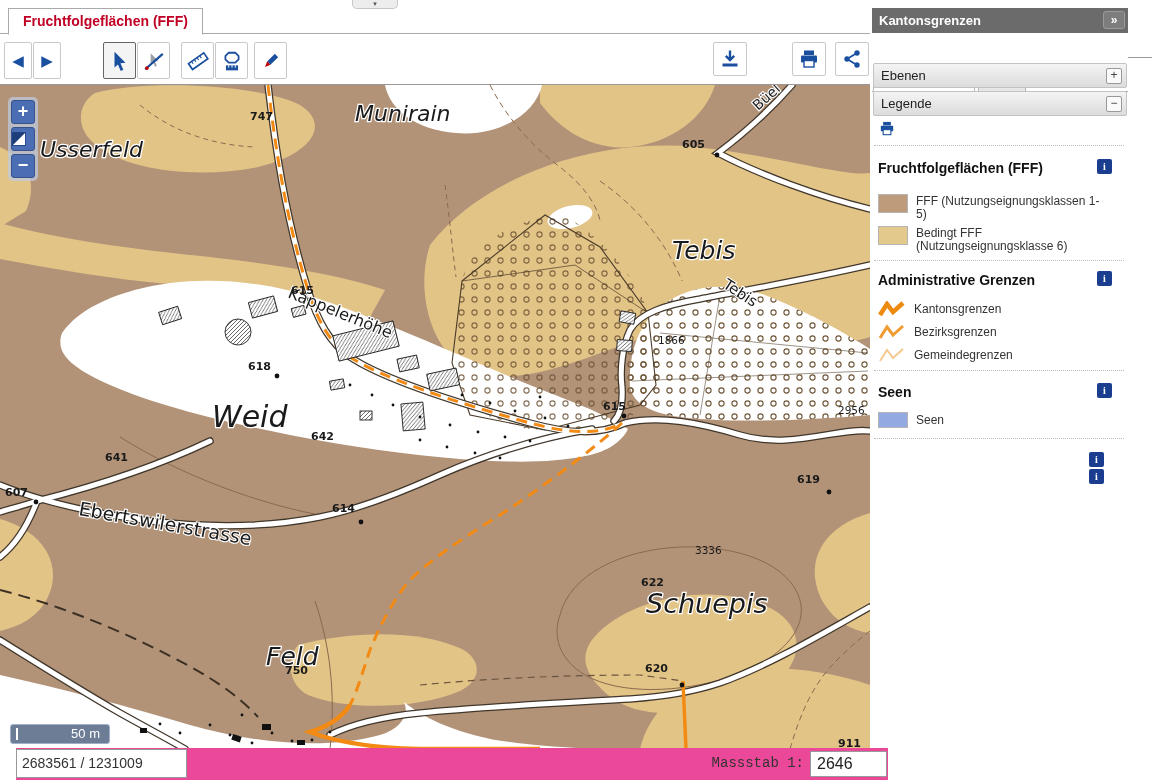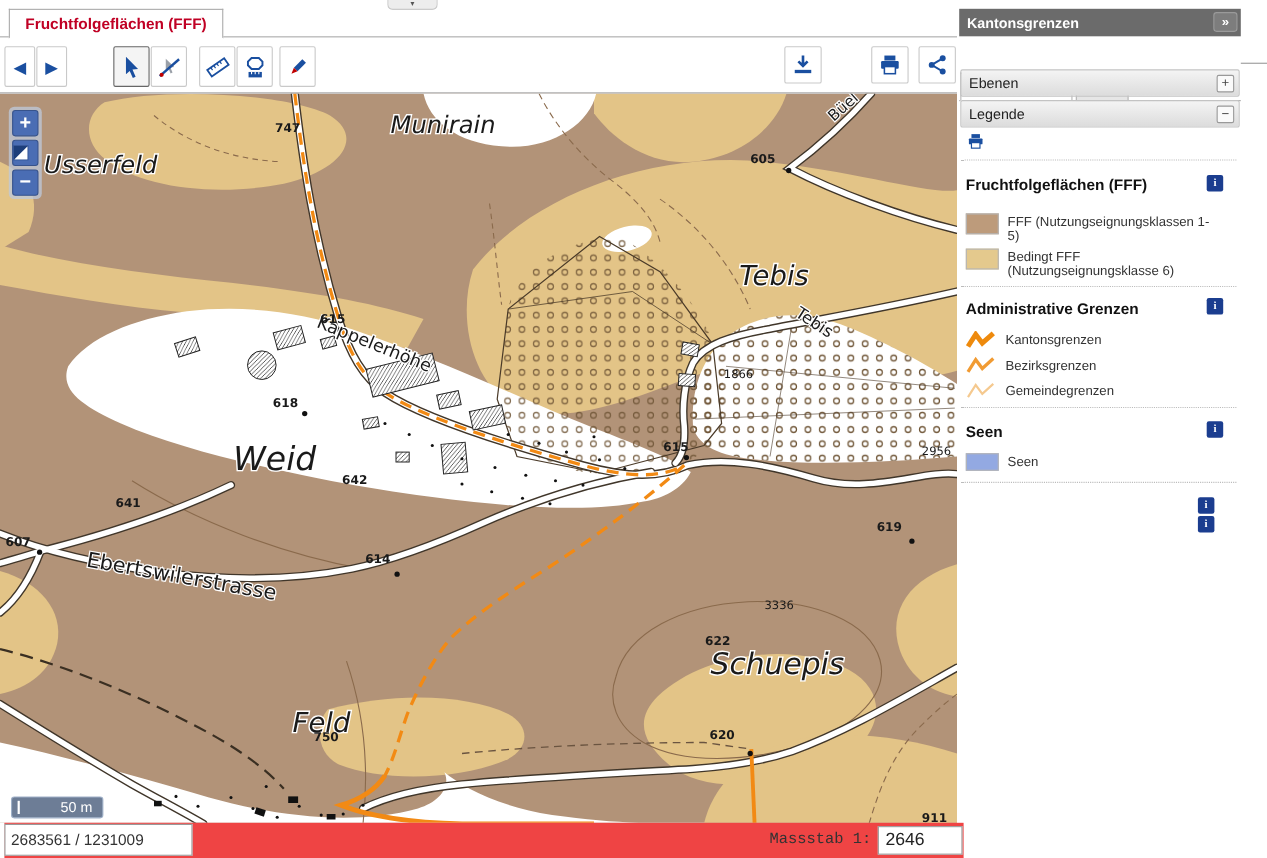--- a/index.html
+++ b/index.html
@@ -22,21 +22,21 @@
   .navglyph { color:#1a4fa0; font-size:15px; }
 
   
   #map { position:absolute; left:0; top:84px; width:870px; height:664px; overflow:hidden; border-top:1px solid #999; }
   #map svg { display:block; }
   .zoomctl { position:absolute; left:8px; top:12px; width:30px; padding:3px; background:rgba(190,202,220,.75);
              border-radius:5px; z-index:4; }
   .zbtn { width:24px; height:24px; margin-bottom:3px; background:#4a6db4; border:1px solid #37538c; border-radius:3px;
           color:#fff; font-size:18px; font-weight:bold; text-align:center; line-height:21px; cursor:pointer; }
   .zbtn:last-child { margin-bottom:0; }
-  .scalebar { position:absolute; left:10px; top:639px; width:84px; height:20px; background:rgba(72,93,124,.8);
+  .scalebar { position:absolute; left:10px; top:639px; width:100px; height:20px; background:rgba(72,93,124,.8);
               border:1px solid #9fb0c8; border-radius:3px; color:#fff; font-size:13px; text-align:right;
               padding-right:9px; line-height:18px; z-index:4; }
   .scalebar .tick { position:absolute; left:5px; top:3px; width:2px; height:12px; background:#fff; }
 
   
   #sidebar { position:absolute; left:872px; top:8px; width:256px; height:772px; background:#fff; font-size:13px; }
   .sb-head { position:absolute; left:0; top:0; width:256px; height:25px; background:#6b6b6b; color:#fff;
              font-weight:bold; line-height:25px; padding-left:7px; }
   .sb-collapse { position:absolute; right:3px; top:3px; width:22px; height:18px; background:#7d7d7d;
                  border:1px solid #9a9a9a; border-radius:3px; color:#fff; text-align:center; line-height:16px;
@@ -55,21 +55,21 @@
             text-align:center; font-size:10px; line-height:15px; font-weight:bold;
             font-family:"Liberation Serif", serif; cursor:pointer; }
   .lg-row { position:absolute; left:6px; display:flex; align-items:flex-start; }
   .swatch { width:30px; height:19px; border:1px solid #b5b5b5; flex:0 0 30px; }
   .lg-label { font-size:12px; color:#333; padding-left:8px; line-height:13px; padding-top:1px; width:200px; }
   .zz { flex:0 0 28px; height:17px; }
   .attr { position:absolute; left:6px; font-size:11.5px; color:#333; line-height:15px; width:236px; }
   .edgeline { position:absolute; left:1128px; top:57px; width:24px; height:1px; background:#999; }
 
   
-  #bottombar { position:absolute; left:4px; top:748px; width:872px; height:32px; background:#ef4444; }
+  #bottombar { position:absolute; left:16px; top:748px; width:872px; height:32px; background:#ec4899; }
   .coordbox { position:absolute; left:0; top:1px; width:171px; height:29px; border:1px solid #999; background:#fff;
               font-size:14px; color:#333; line-height:27px; padding-left:5px; }
   .masslabel { position:absolute; left:660px; top:0; width:128px; text-align:right; font-size:14px; color:#333; line-height:31px;font-family:Liberation Mono, monospace; }
   .massinput { position:absolute; left:794px; top:3px; width:77px; height:26px; border:1px solid #999; font-size:16px;
                color:#222; padding-left:6px; font-family:"Liberation Sans", sans-serif; }
 
   .ic { display:block; }
 </style>
 </head>
 <body>

